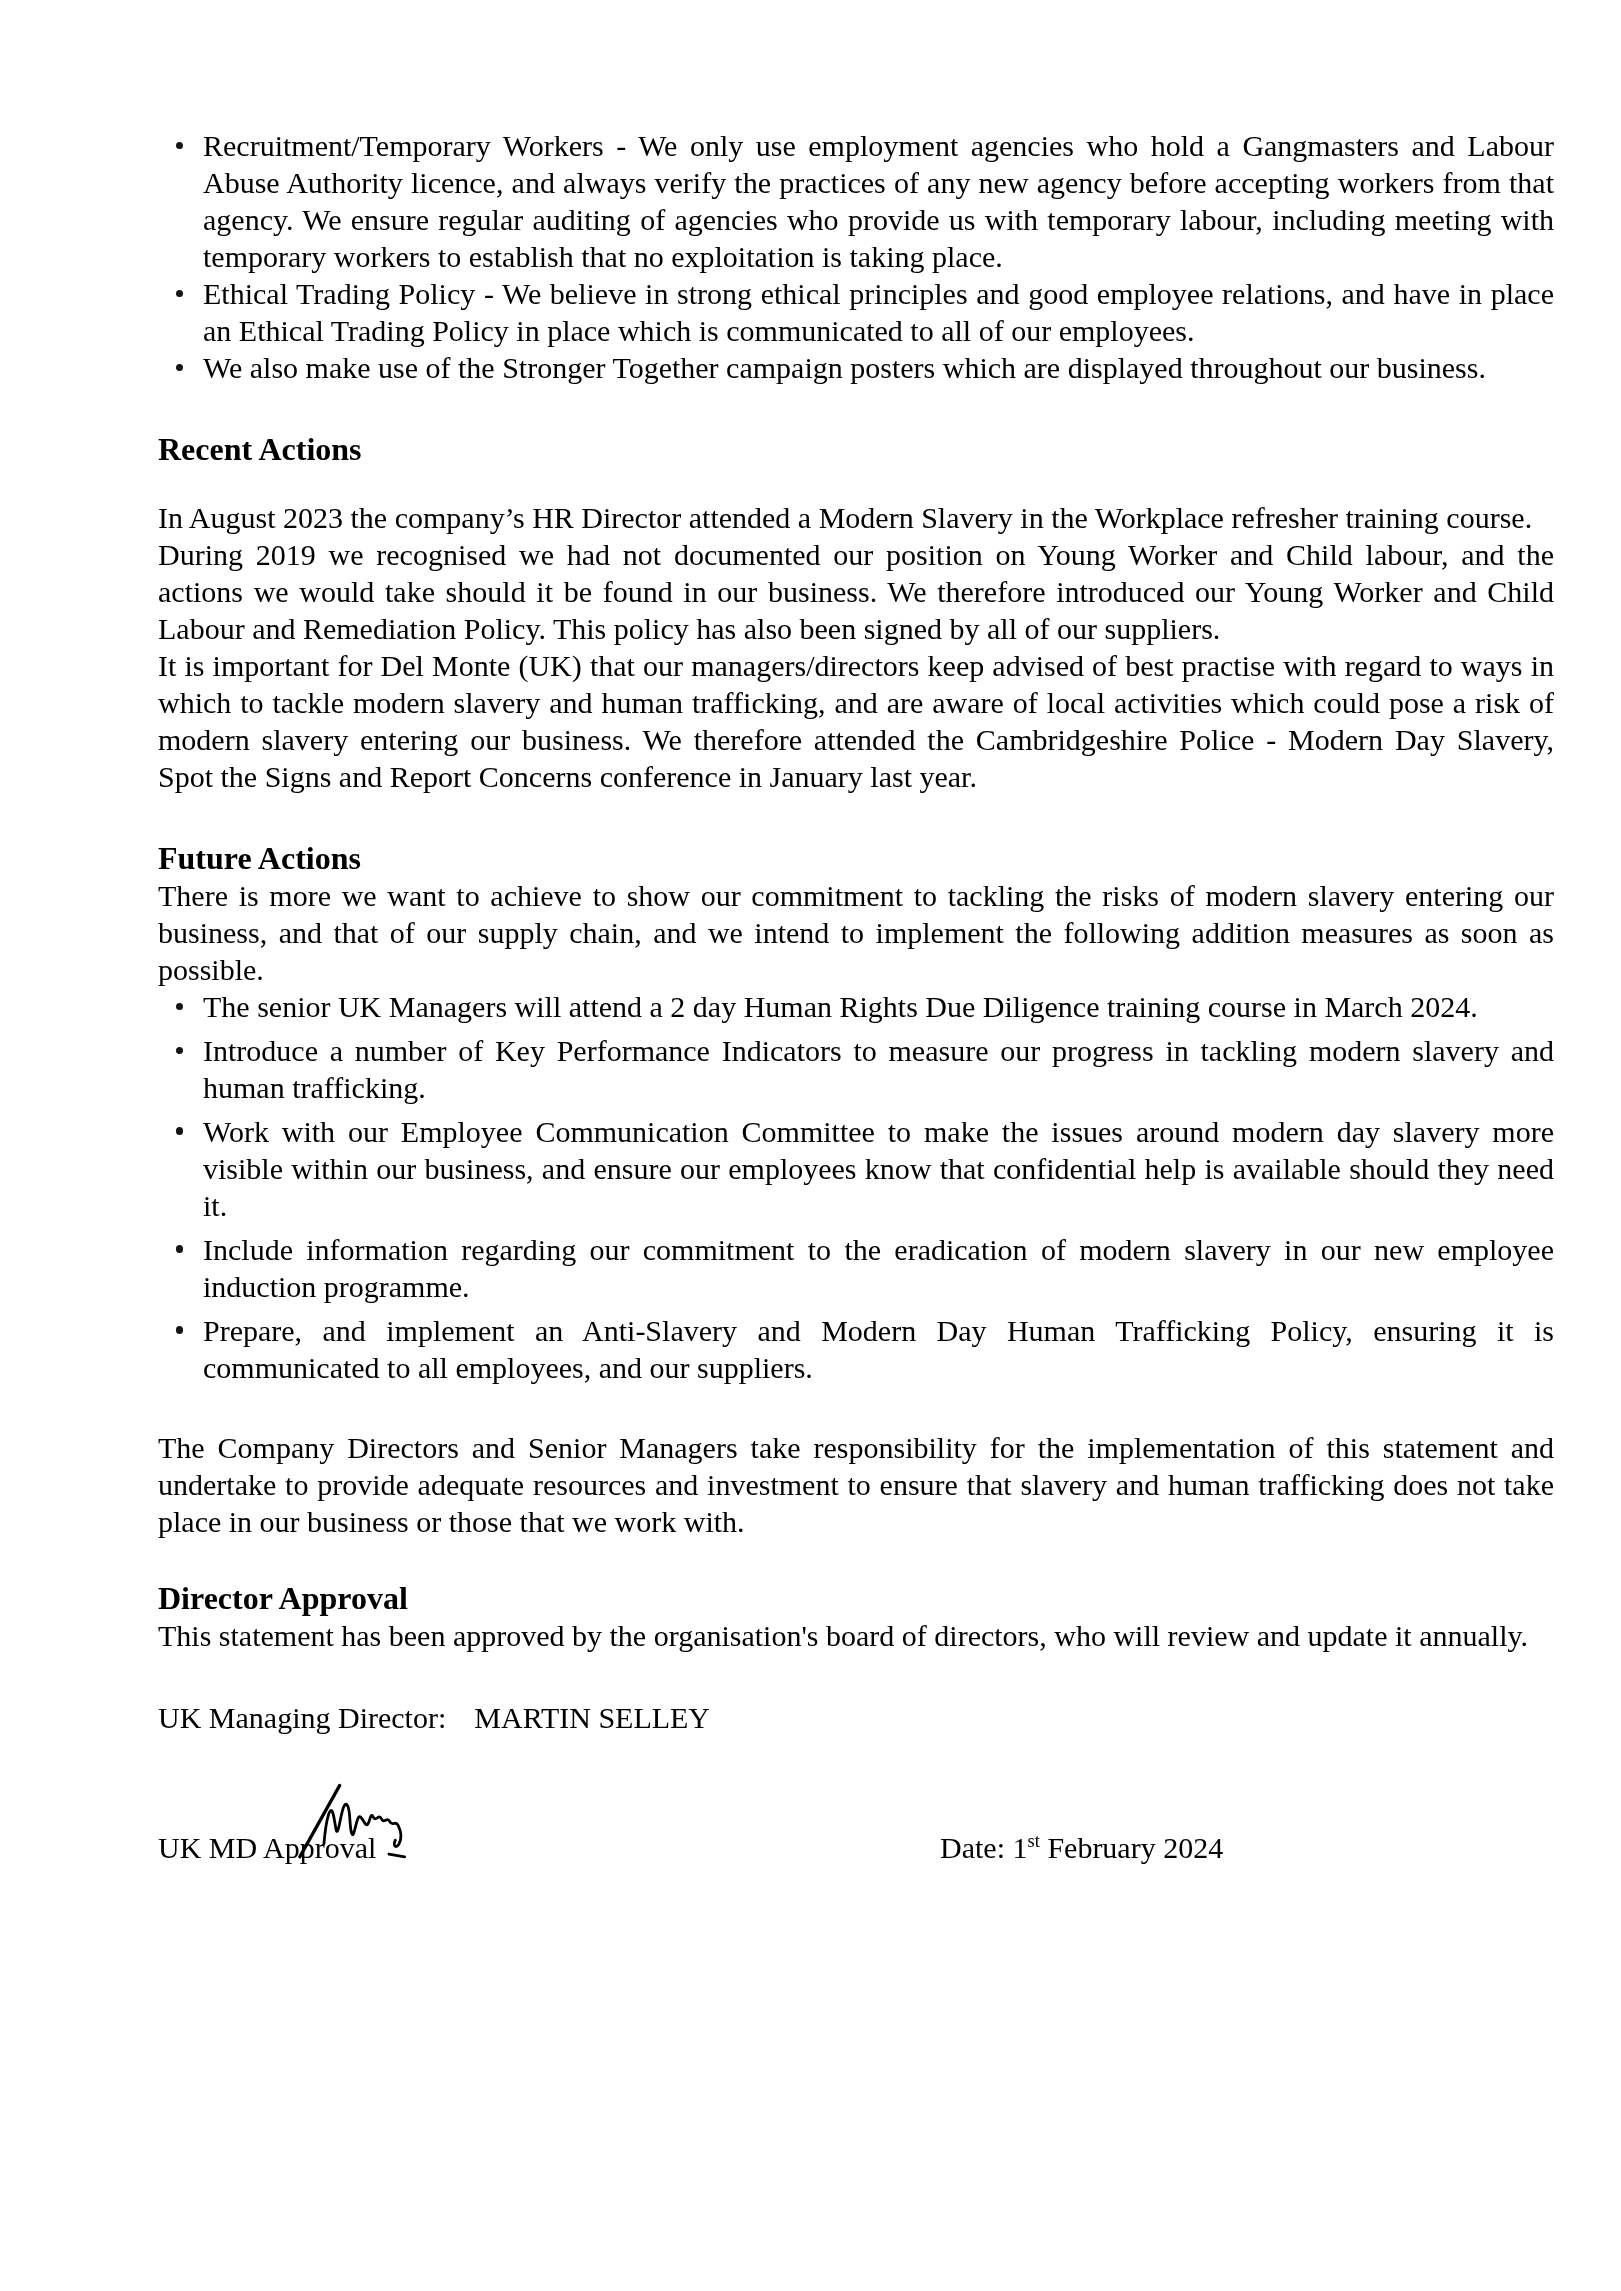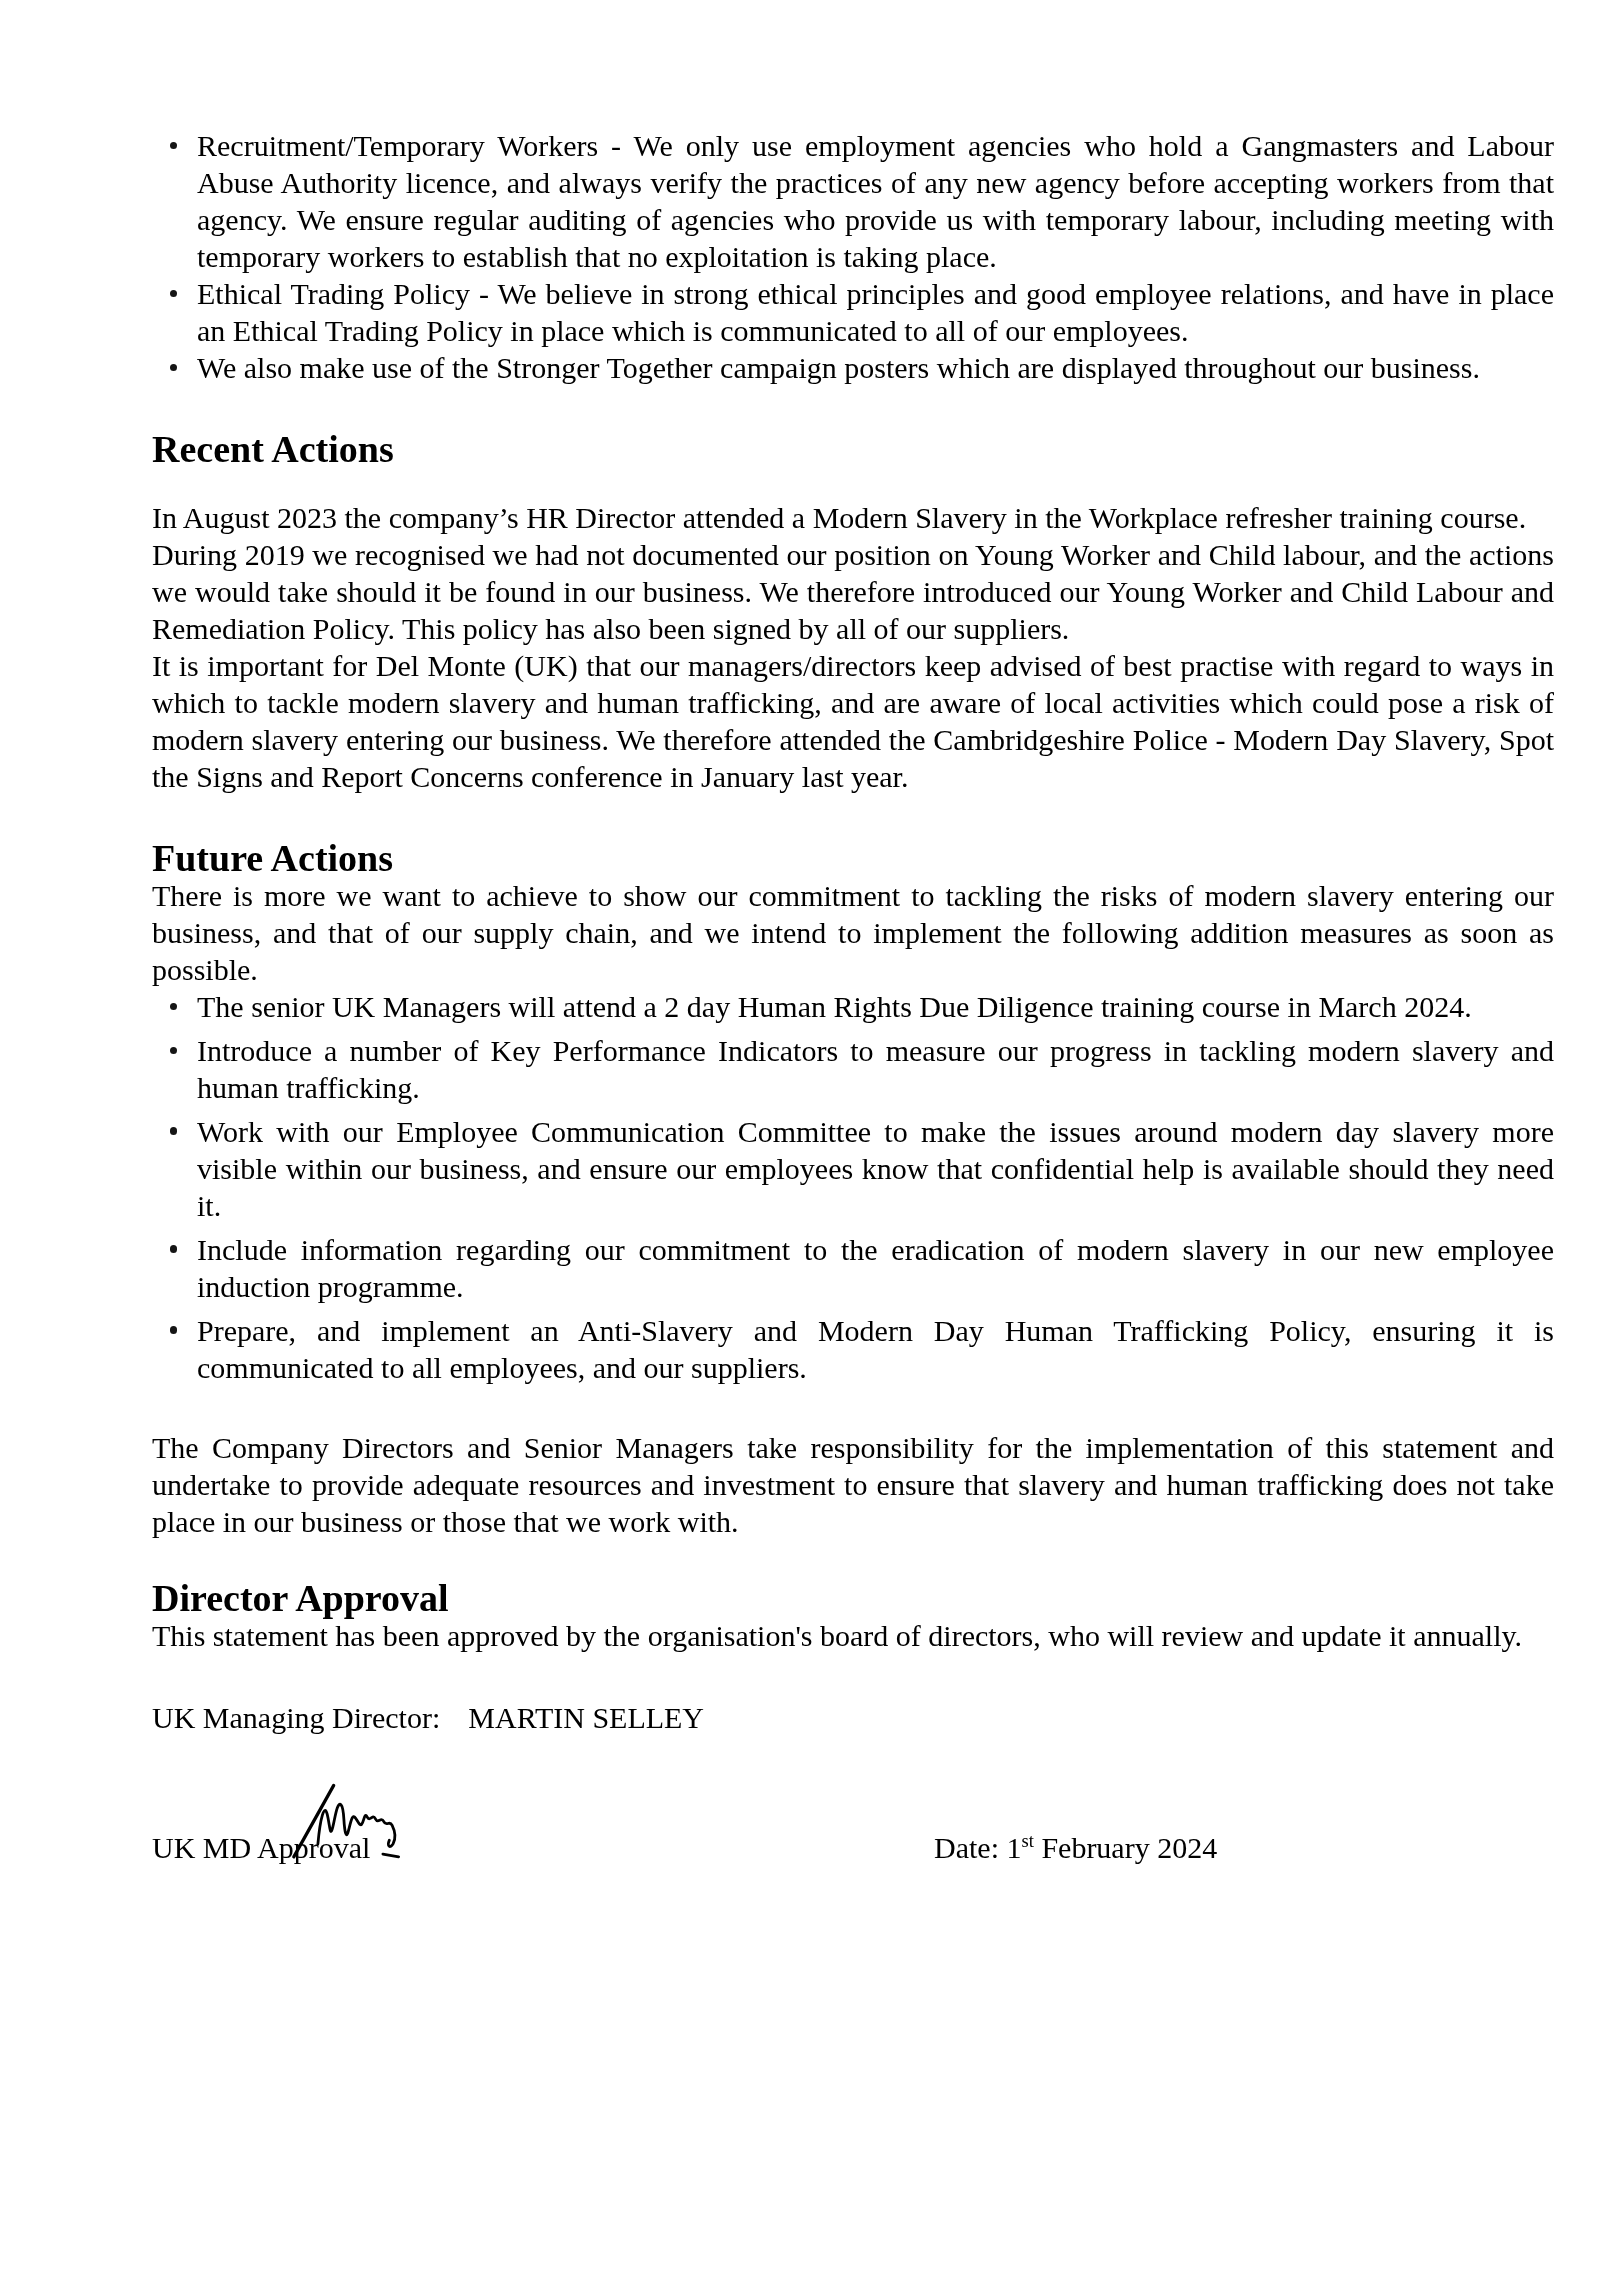--- a/index.html
+++ b/index.html
@@ -10,41 +10,42 @@
     margin: 0 auto;
     background: #ffffff;
     overflow: hidden;
     font-family: "Liberation Serif", "DejaVu Serif", serif;
     color: #000;
     font-size: 30px;
     line-height: 37px;
   }
   .content {
     padding: 127px 67px 0 152px;
+    margin-left: 6px;
   }
   p, h3 { margin: 0; }
   .just { text-align: justify; }
   ul.doc-list { list-style: none; margin: 0; padding: 0; }
   ul.doc-list li {
     position: relative;
     padding-left: 45px;
     text-align: justify;
   }
   ul.doc-list li .dot {
     position: absolute;
     left: 17.6px;
     top: 14.7px;
     width: 7.8px;
     height: 7.8px;
     border-radius: 50%;
     background: #151515;
   }
   ul.future-list li { margin-bottom: 6.9px; }
   h3.doc-heading {
-    font-size: 38px;
+    font-size: 32px;
     font-weight: bold;
     line-height: 37px;
   }
   .h-recent { margin-top: 45px; }
   .p-after-heading { margin-top: 31px; }
   .h-future { margin-top: 45px; font-family: Liberation Serif, serif; }
   .future-bullets { margin-top: 39px; }
   .p-responsibility { margin-top: 43px; }
   .h-approval { margin-top: 40px; }
   .p-signatory { margin-top: 45px; }

